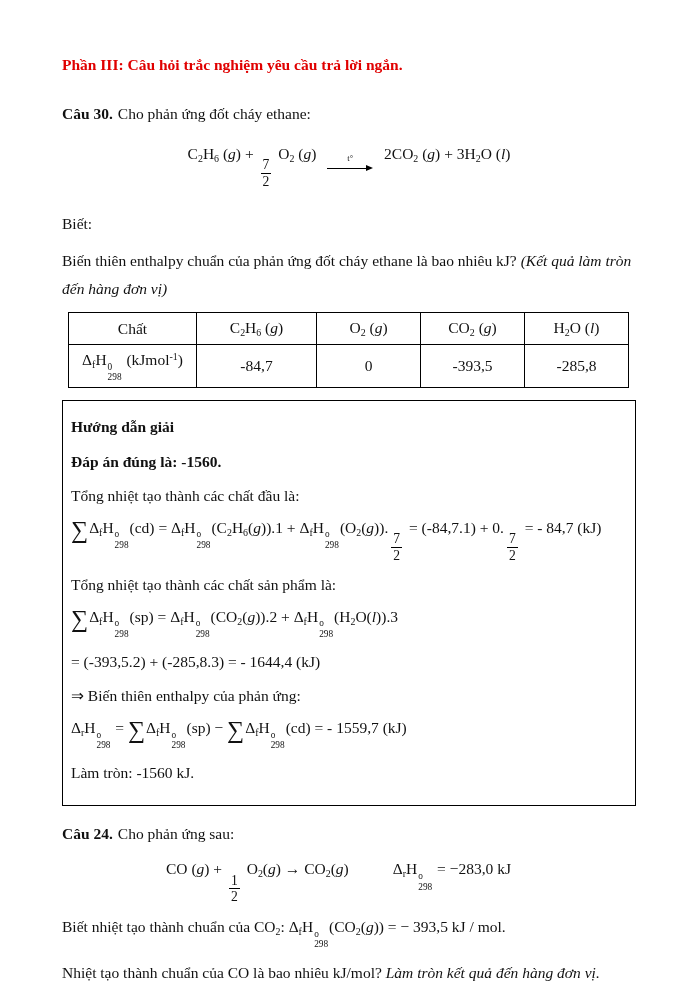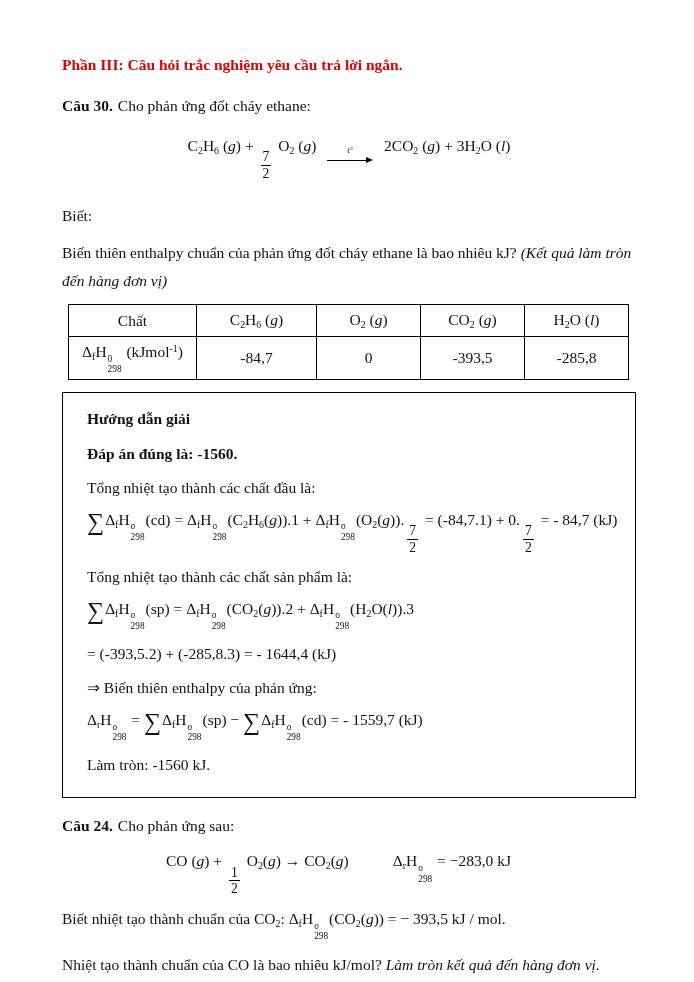--- a/index.html
+++ b/index.html
@@ -4,21 +4,21 @@
 <style>
   :root { --red:#e00000; --ink:#111; --line:#000; }
   * { box-sizing: border-box; }
   html,body { margin:0; padding:0; background:#fff; }
   .page {
     width:694px; min-height:982px; margin:0 auto; background:#fff;
     padding:56px 58px 28px 62px;
     font-family:"Liberation Serif", serif;
     font-size:15.5px; color:var(--ink);
   }
-  .heading { font-size:15.5px; font-weight:bold; color:var(--red); margin:0 0 18px 0; }
+  .heading { font-size:15.5px; font-weight:bold; color:var(--red); margin:0 0 26px 0; }
   p { margin:9px 0; line-height:1.8; }
   .bold { font-weight:bold; }
   .lead .bold { margin-right:5px; }
   .it, i { font-style:italic; }
 
   
   .eq { line-height:1.35; margin:12px 0; white-space:nowrap; }
   .eq.center { text-align:center; margin:16px 0 21px 0; }
   .eq.indent { margin-left:104px; }
 
@@ -35,21 +35,21 @@
   .arrow .lbl { font-size:0.55em; line-height:1; margin-bottom:1px; }
   .arrow .shaft { width:46px; height:9px; position:relative; }
   .arrow .shaft::before { content:""; position:absolute; left:0; right:3px; top:4px; height:1px; background:var(--line); }
   .arrow .shaft::after { content:""; position:absolute; right:0; top:1px; border-left:7px solid var(--line); border-top:3.5px solid transparent; border-bottom:3.5px solid transparent; }
 
   
   .data-table { border-collapse:collapse; margin:8px 0 12px 6px; }
   .data-table td { border:1px solid var(--line); text-align:center; padding:4px 6px; height:26px; line-height:1.4; }
 
   
-  .solution-box { border:1px solid var(--line); padding:4px 12px 10px 24px; margin:10px 0 14px 0; }
+  .solution-box { border:1px solid var(--line); padding:4px 12px 10px 8px; margin:10px 0 14px 0; }
   .solution-box p { margin:9px 0; line-height:1.65; }
   .solution-box .eq { margin:5px 0; }
 </style>
 </head>
 <body>
 
 <div class="page">
 
   <div class="heading">Phần III: Câu hỏi trắc nghiệm yêu cầu trả lời ngắn.</div>
 

